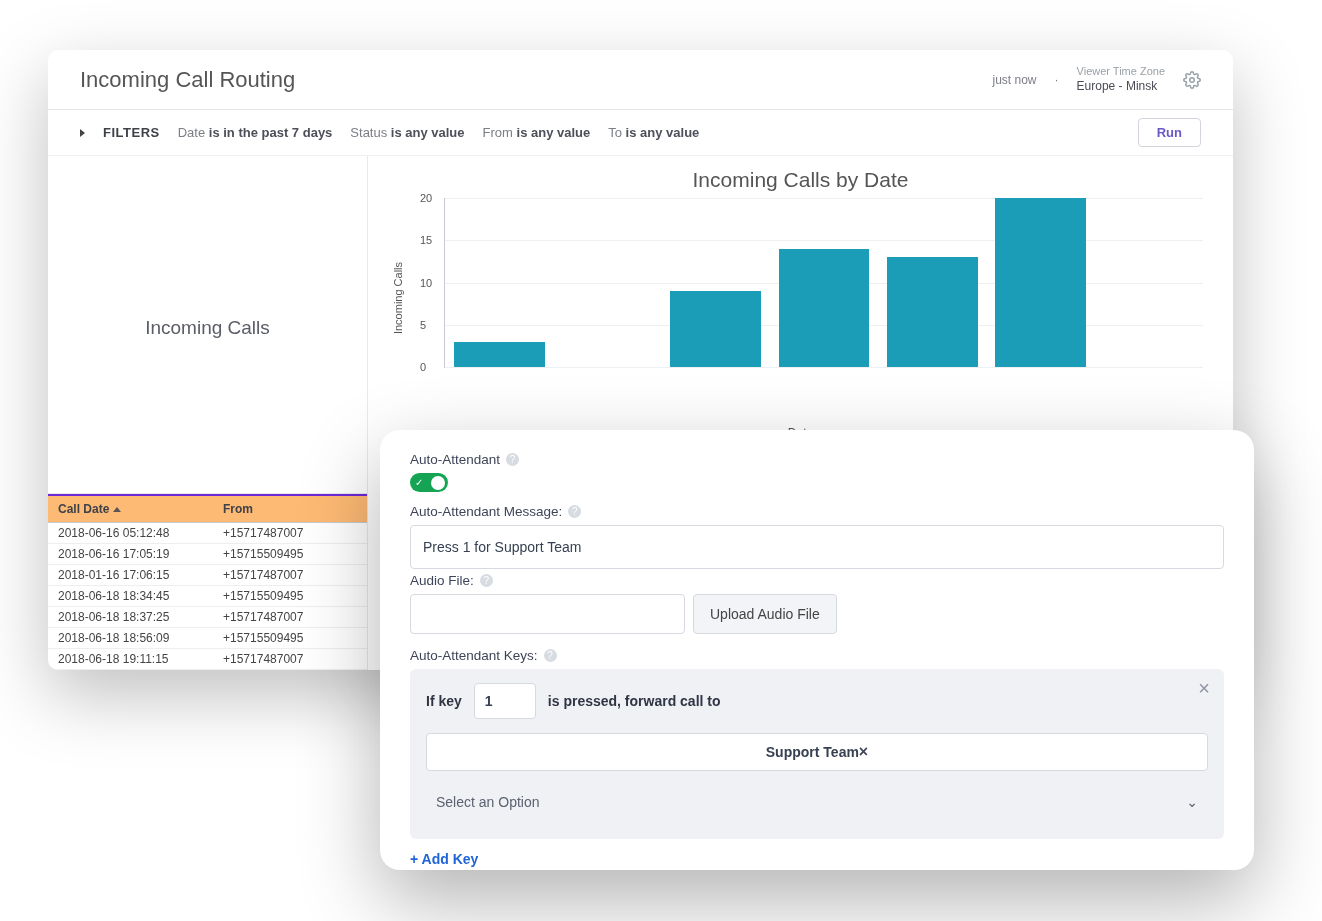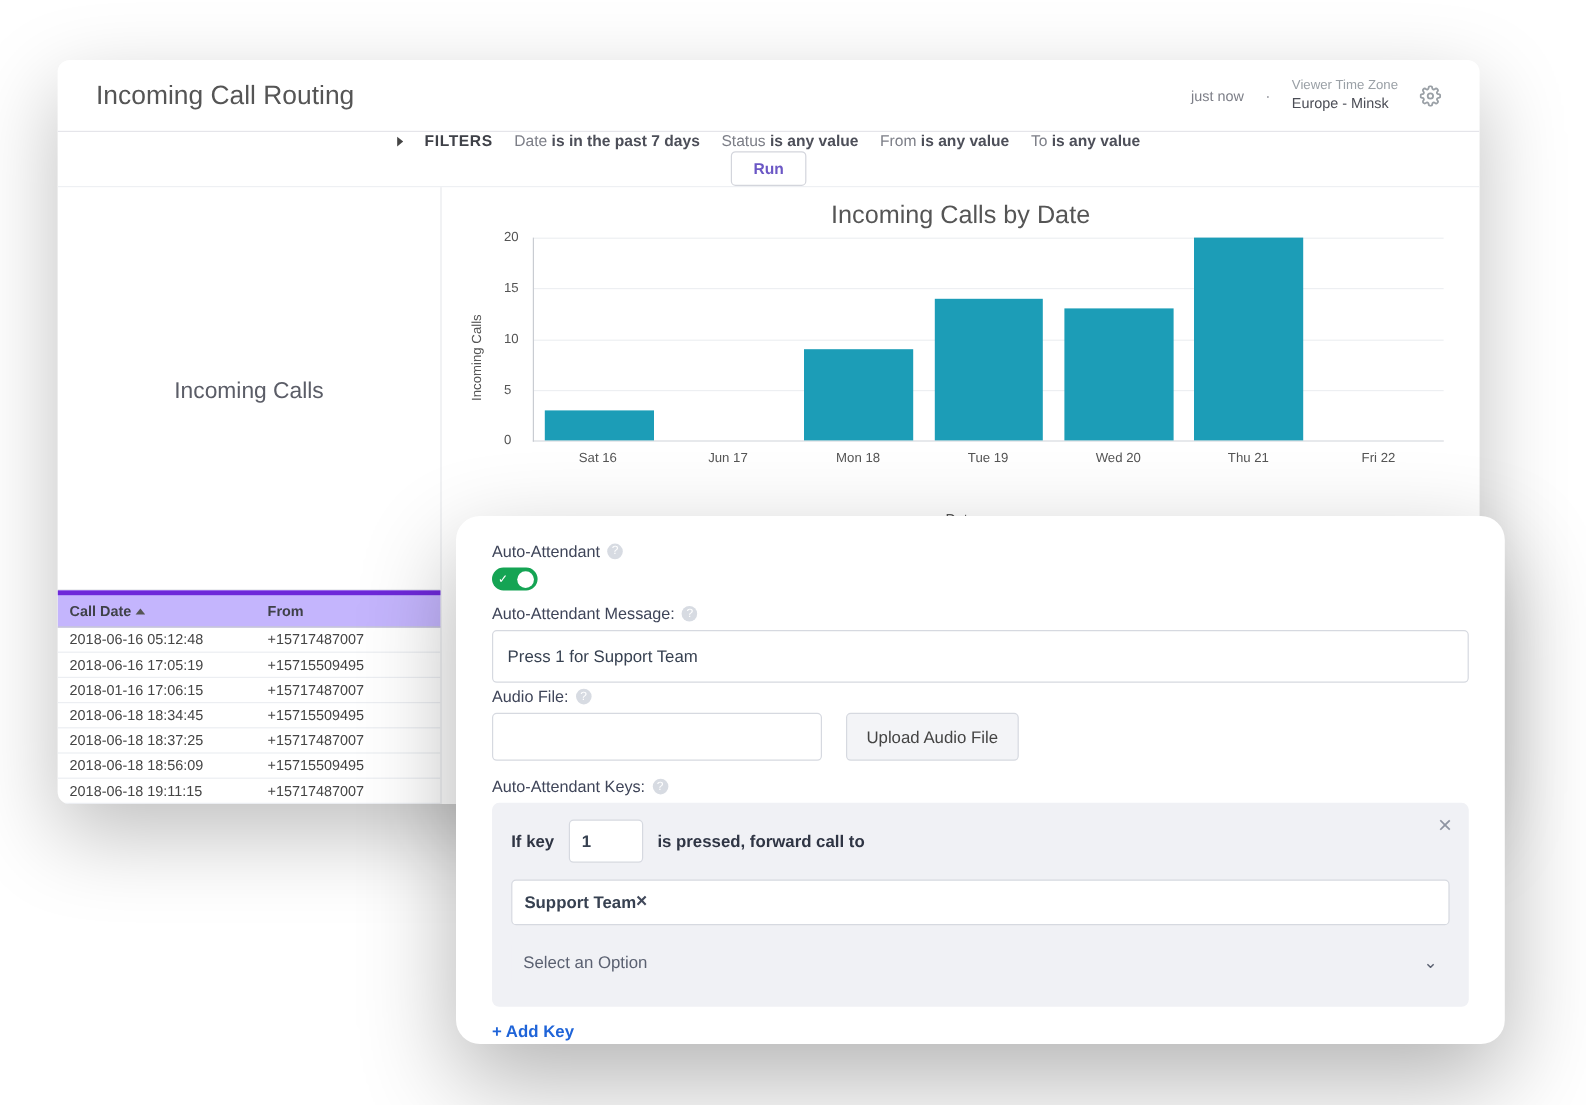--- a/index.html
+++ b/index.html
@@ -14,36 +14,36 @@
   }
   .report-header { display:flex; align-items:center; justify-content:space-between; height:60px; padding:0 32px; border-bottom:1px solid #e5e5ea; }
   .report-title { font-size:22px; font-weight:400; color:#555; }
   .report-header-right { display:flex; align-items:center; gap:18px; font-size:12px; color:#7c7e87; }
   .tz { display:flex; flex-direction:column; align-items:flex-start; line-height:1.25; }
   .tz-label { font-size:11px; color:#9aa0a6; }
   .tz-value { font-size:12px; color:#4a4c55; }
   .gear-icon { width:18px; height:18px; color:#9aa0a6; }
   .gear-icon svg { width:100%; height:100%; }
 
-  .filter-bar { display:flex; align-items:center; justify-content:space-between; height:46px; padding:0 32px; border-bottom:1px solid #eef0f3; font-size:13px;flex-direction:column; }
+  .filter-bar { display:flex; align-items:center; justify-content:space-between; height:46px; padding:0 32px; border-bottom:1px solid #eef0f3; font-size:13px; }
   .filter-left { display:flex; align-items:center; gap:18px; }
   .filter-caret { width:0; height:0; border-top:4px solid transparent; border-bottom:4px solid transparent; border-left:5px solid #444; display:inline-block; }
   .filter-word { font-weight:700; letter-spacing:.5px; color:#3f4148; }
   .filter-left span.tok { color:#7c7e87; }
   .filter-left span.tok b { color:#4d4f59; font-weight:600; }
   .run-btn { border:1px solid #d3d5dc; background:#fff; color:#6b57c5; border-radius:4px; padding:6px 18px; font-size:13px; font-weight:600; }
 
   .report-body { display:flex; height:calc(100% - 60px - 46px); }
   .left-col { width:320px; border-right:1px solid #e8e9ed; display:flex; flex-direction:column; }
   .big-number-wrap { flex:1; display:flex; flex-direction:column; align-items:center; justify-content:center; border-bottom:1px solid #e8e9ed; }
   .big-number { font-size:78px; font-weight:300; color:#3c3d46; line-height:1; }
   .big-number-label { font-size:19px; color:#5b5d67; margin-top:6px; }
 
   .table { font-size:12px; color:#444; }
-  .table-head { display:flex; background:#c4b5fd; border-top:4px solid #6d28d9; border-bottom:1px solid #c7cad0; padding:6px 10px; font-weight:600; color:#3f4148; }
+  .table-head { display:flex; background:#fdba74; border-top:2px solid #6d28d9; border-bottom:1px solid #c7cad0; padding:6px 10px; font-weight:600; color:#3f4148; }
   .th-date { width:165px; display:flex; align-items:center; gap:4px;}
   .sort-caret { width:0; height:0; border-left:4px solid transparent; border-right:4px solid transparent; border-bottom:5px solid #555; }
   .th-from { flex:1; }
   .table-row { display:flex; padding:3px 10px; border-bottom:1px solid #eceef2; }
   .td-date { width:165px; }
   .td-from { flex:1; }
 
   .chart-area { flex:1; padding:12px 30px 10px; }
   .chart-title { text-align:center; font-size:21px; font-weight:400; color:#555; margin-bottom:6px; }
   .chart-box { position:relative; height:200px; margin-left:28px; }
@@ -68,29 +68,29 @@
   .help-icon { width:13px; height:13px; border-radius:50%; background:#d7dbe2; color:#fff; font-size:10px; display:inline-flex; align-items:center; justify-content:center; }
 
   .toggle { width:38px; height:19px; border-radius:20px; background:#15a454; position:relative; display:flex; align-items:center; padding:0 3px; margin-bottom:12px; }
   .toggle .check { color:#fff; font-size:10px; margin-left:2px; }
   .toggle .knob { width:14px; height:14px; border-radius:50%; background:#fff; position:absolute; right:3px; top:2.5px; }
 
   .text-input, .file-input, .num-input, .select-input, .chip-input {
     border:1px solid #d6d9e0; border-radius:4px; background:#fff; font-size:14px; color:#374151;
   }
   .text-input { width:100%; height:44px; padding:0 12px; margin-bottom:4px; }
-  .file-row { display:flex; align-items:center; gap:20px; margin-bottom:14px; }
+  .file-row { display:flex; align-items:center; gap:8px; margin-bottom:14px; }
   .file-input { width:275px; height:40px; }
   .upload-btn { border:1px solid #d6d9e0; background:#f3f4f7; border-radius:4px; height:40px; padding:0 16px; font-size:14px; color:#444; font-weight:500;}
 
   .keys-block { background:#f0f1f5; border-radius:6px; padding:14px 16px 18px; position:relative; }
   .keys-close { position:absolute; right:14px; top:8px; font-size:20px; color:#8e94a2; }
   .if-row { display:flex; align-items:center; gap:12px; font-size:14px; font-weight:600; color:#2f3544; margin-bottom:14px;}
   .num-input { width:62px; height:36px; text-align:left; padding:0 10px; font-weight:600;}
-  .chip-input { width:100%; height:38px; display:flex; align-items:center; justify-content:flex-start; padding:0 10px; font-weight:600; margin-bottom:12px; }
+  .chip-input { width:100%; height:38px; display:flex; align-items:center; justify-content:center; padding:0 10px; font-weight:600; margin-bottom:12px; }
   .chip-close { font-size:16px; color:#42495b; font-weight:700; }
   .select-input { width:100%; height:38px; display:flex; align-items:center; justify-content:space-between; padding:0 10px; color:#5b6171; background:#f0f1f5; border:none;}
   .chev { font-size:14px; color:#5b6171; }
   .add-key { color:#1f64d8; font-weight:600; font-size:14px; margin-top:12px; display:inline-block;}
 </style>
 </head>
 <body>
 
 <div class="canvas">
 
@@ -200,29 +200,20 @@
                 </div>
                 <div class="bar-slot">
                   <div class="bar" style="height: 65%;"></div>
                 </div>
                 <div class="bar-slot">
                   <div class="bar" style="height: 100%;"></div>
                 </div>
                 <div class="bar-slot"></div>
               </div>
             </div>
-          <div class="xlabels" id="xlabels">
-              <div>Sat 16</div>
-              <div>Jun 17</div>
-              <div>Mon 18</div>
-              <div>Tue 19</div>
-              <div>Wed 20</div>
-              <div>Thu 21</div>
-              <div>Fri 22</div>
-            </div>
         </div>
         <div class="xlabel-axis">Date</div>
       </div>
     </div>
   </div>
 
   <div class="settings-panel">
     <div class="sec-label">
       <span>Auto-Attendant</span>
       <span class="help-icon">?</span>

